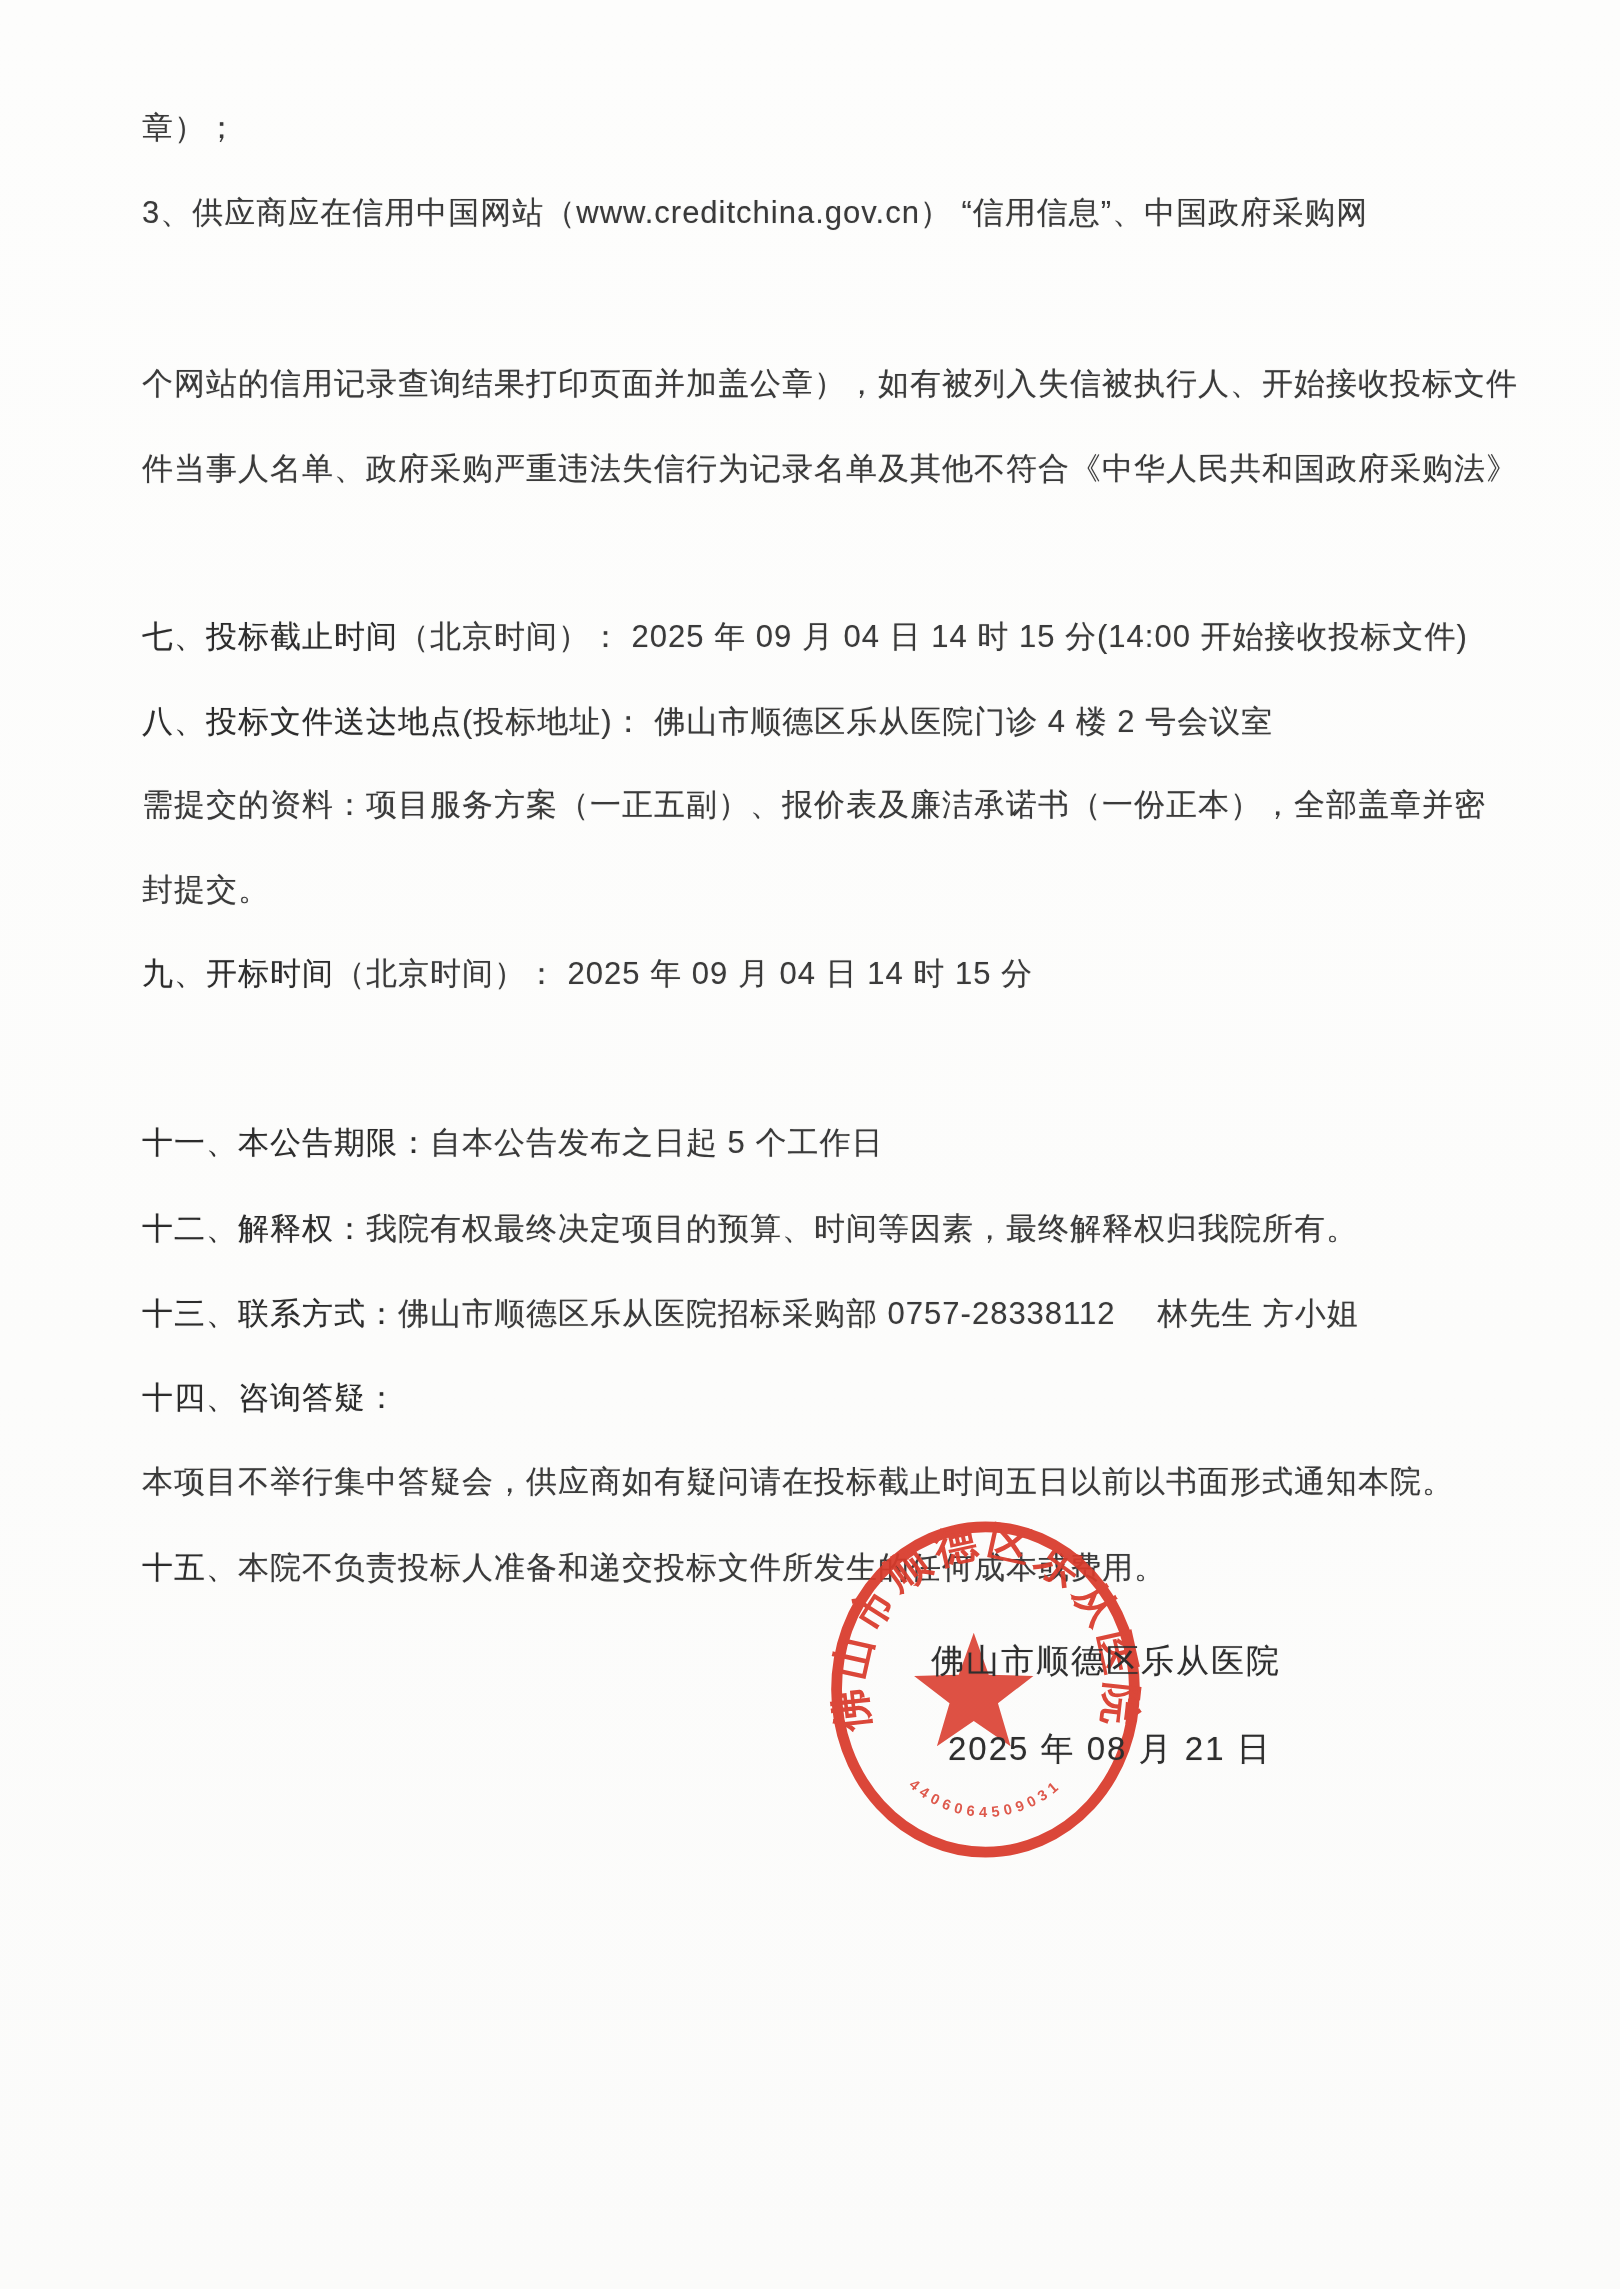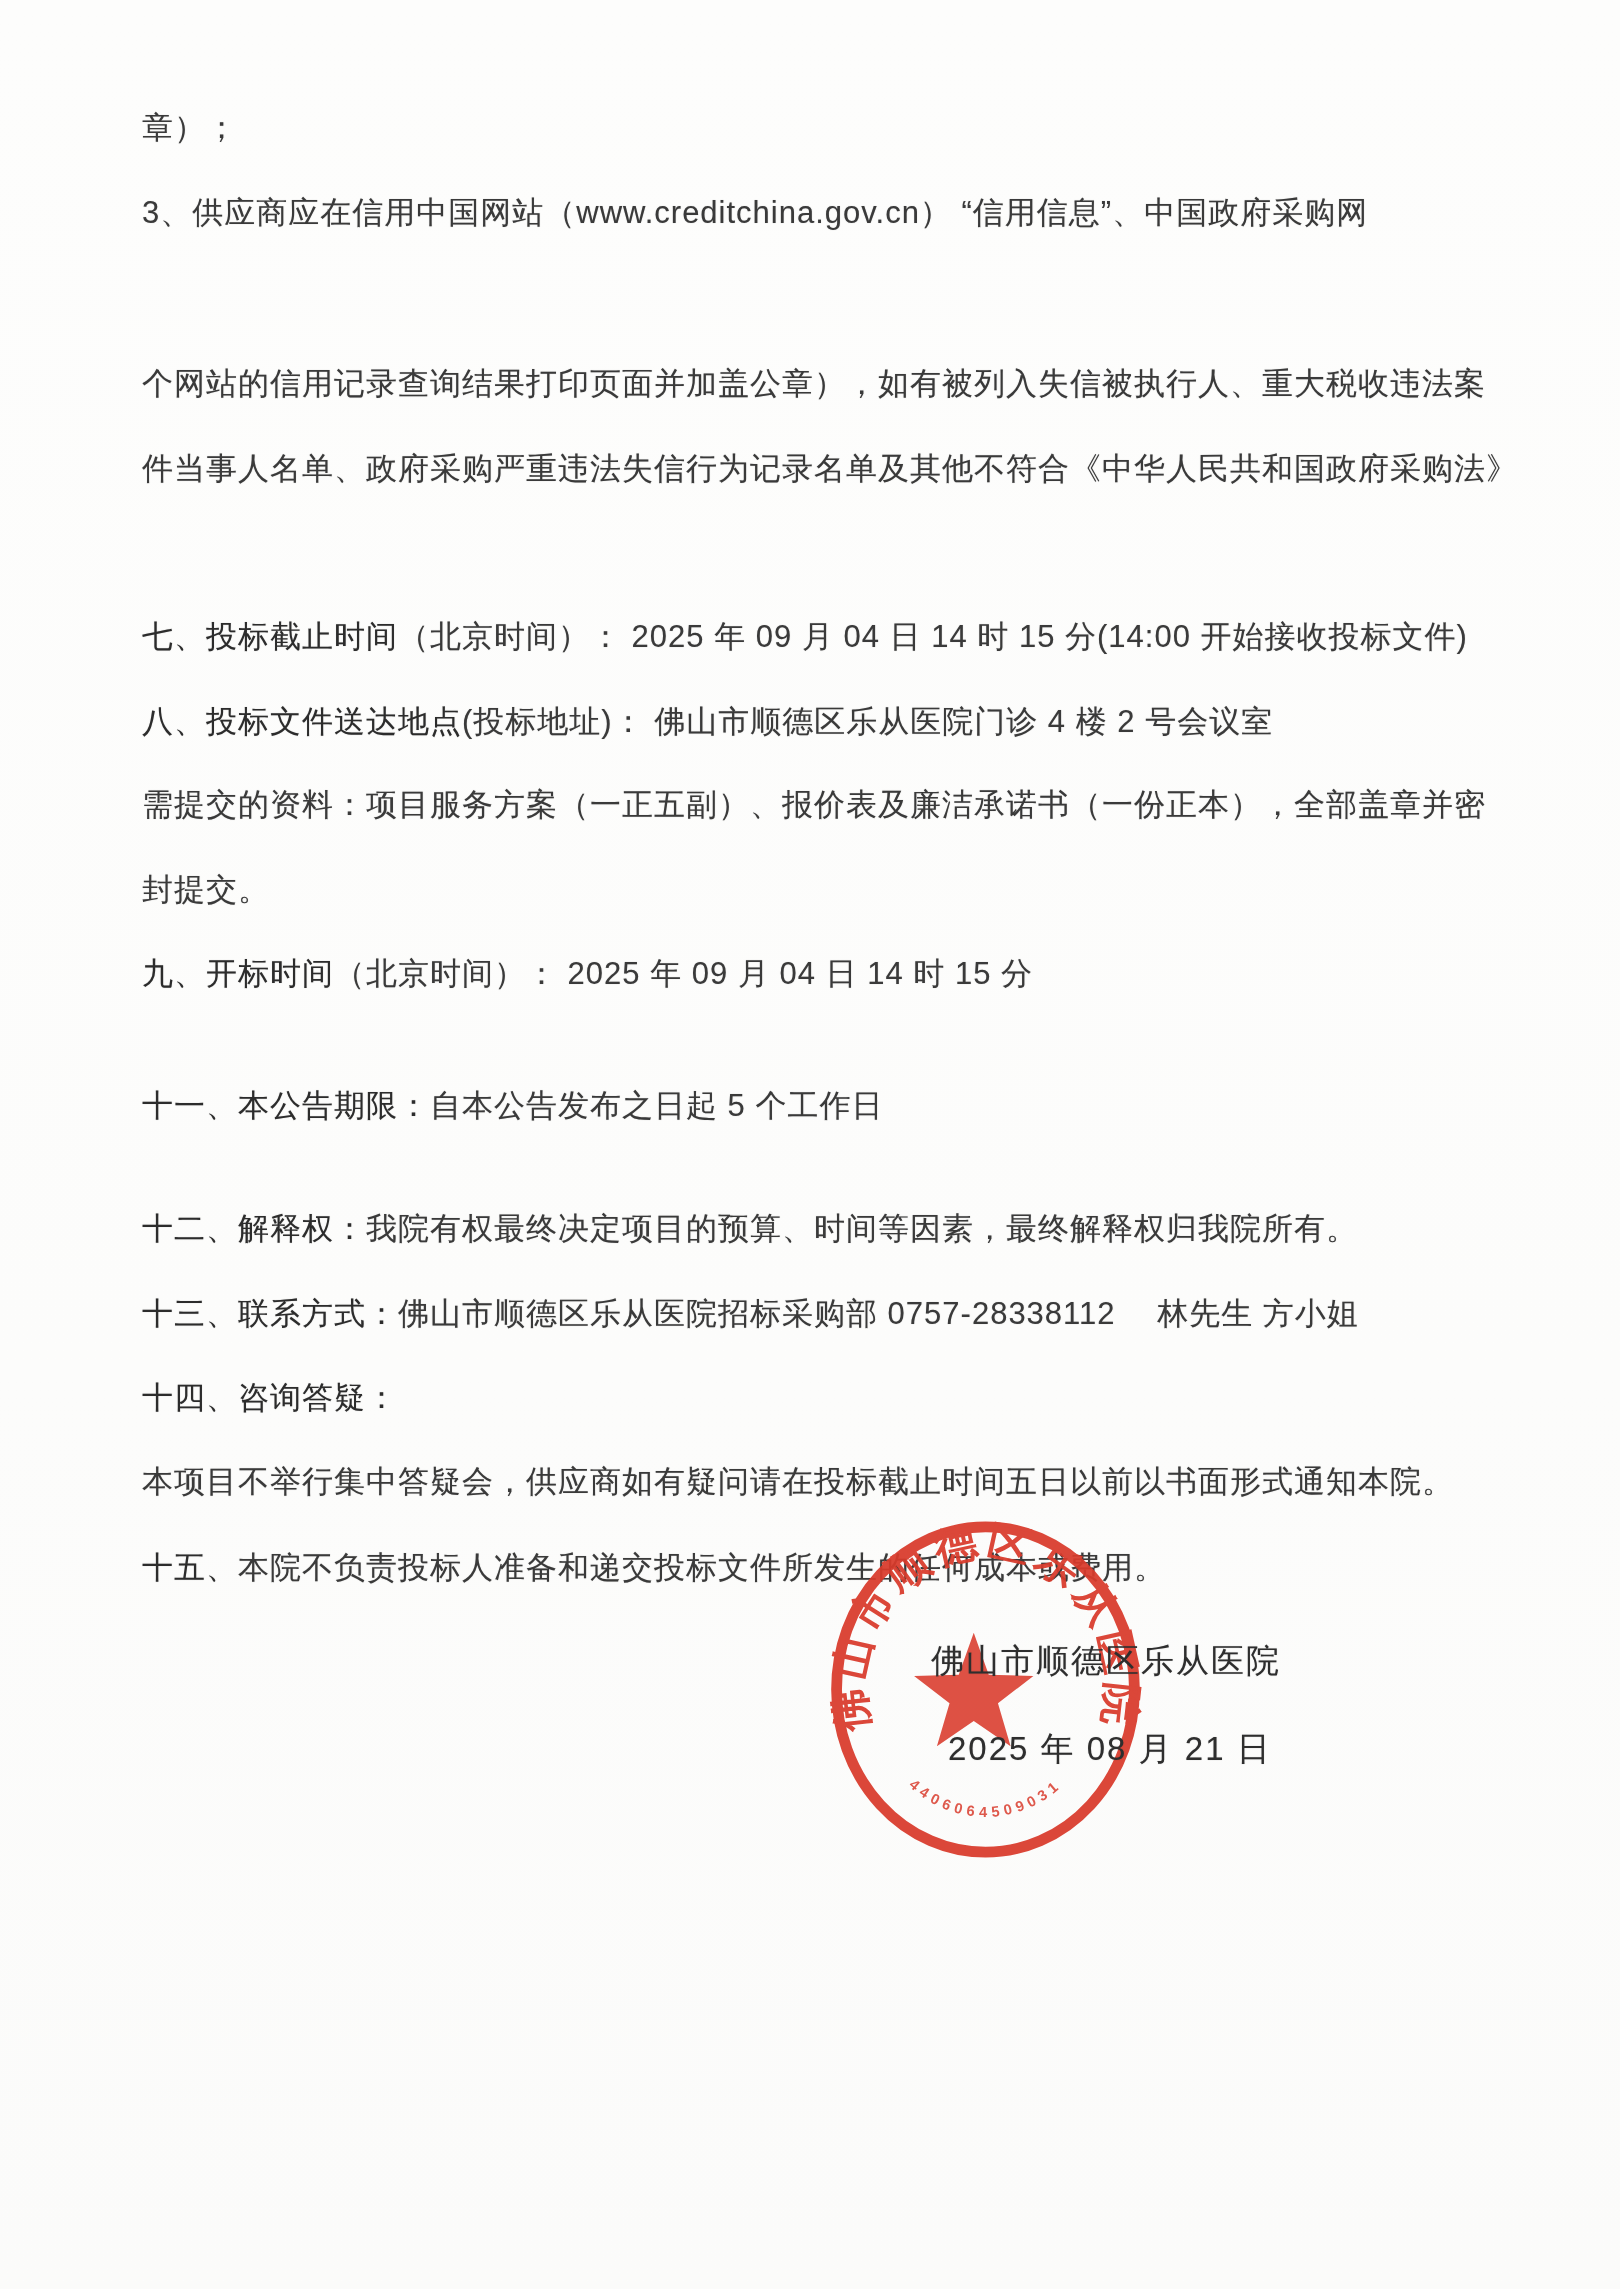--- a/index.html
+++ b/index.html
@@ -44,28 +44,28 @@
     z-index: 2;
   }
 </style>
 </head>
 <body>
 
 <div class="page">
 
   <div class="line" style="top:108px"><b></b><span>章）；</span></div>
   <div class="line" style="top:193px"><b></b><span>3、供应商应在信用中国网站（www.creditchina.gov.cn） “信用信息”、中国政府采购网</span></div>
-  <div class="line" style="top:364px"><b></b><span>个网站的信用记录查询结果打印页面并加盖公章），如有被列入失信被执行人、重大税收违法案</span></div>
+  <div class="line" style="top:364px"><b></b><span>个网站的信用记录查询结果打印页面并加盖公章），如有被列入失信被执行人、开始接收投标文件</span></div>
   <div class="line" style="top:449px"><b></b><span>件当事人名单、政府采购严重违法失信行为记录名单及其他不符合《中华人民共和国政府采购法》</span></div>
   <div class="line" style="top:617px"><b>七、投标截止时间</b><span>（北京时间）： 2025 年 09 月 04 日 14 时 15 分(14:00 开始接收投标文件)</span></div>
   <div class="line" style="top:702px"><b>八、投标文件送达地点</b><span>(投标地址)： 佛山市顺德区乐从医院门诊 4 楼 2 号会议室</span></div>
   <div class="line" style="top:785px"><b></b><span>需提交的资料：项目服务方案（一正五副）、报价表及廉洁承诺书（一份正本），全部盖章并密</span></div>
   <div class="line" style="top:870px"><b></b><span>封提交。</span></div>
   <div class="line" style="top:954px"><b>九、开标时间</b><span>（北京时间）： 2025 年 09 月 04 日 14 时 15 分</span></div>
-  <div class="line" style="top:1086px"><b>十一、本公告期限：</b><span>自本公告发布之日起 5 个工作日</span></div>
+  <div class="line" style="top:1123px"><b>十一、本公告期限：</b><span>自本公告发布之日起 5 个工作日</span></div>
   <div class="line" style="top:1209px"><b>十二、解释权：</b><span>我院有权最终决定项目的预算、时间等因素，最终解释权归我院所有。</span></div>
   <div class="line" style="top:1294px"><b>十三、联系方式：</b><span>佛山市顺德区乐从医院招标采购部 0757-28338112　 林先生 方小姐</span></div>
   <div class="line" style="top:1378px"><b>十四、咨询答疑：</b><span></span></div>
   <div class="line" style="top:1462px"><b></b><span>本项目不举行集中答疑会，供应商如有疑问请在投标截止时间五日以前以书面形式通知本院。</span></div>
   <div class="line" style="top:1548px"><b>十五、</b><span>本院不负责投标人准备和递交投标文件所发生的任何成本或费用。</span></div>
 
   <svg class="seal" viewBox="0 0 346 360" xmlns="http://www.w3.org/2000/svg">
     <g opacity="0.93">
       <ellipse cx="173" cy="178" rx="152" ry="166" fill="none" stroke="#d93a2b" stroke-width="11"></ellipse>
       <polygon fill="#d93a2b" opacity="0.95" points="161,120 176.3,163 221.9,164.2 185.7,192 198.6,235.8 161,210 123.4,235.8 136.3,192 100.1,164.2 145.7,163"></polygon>

